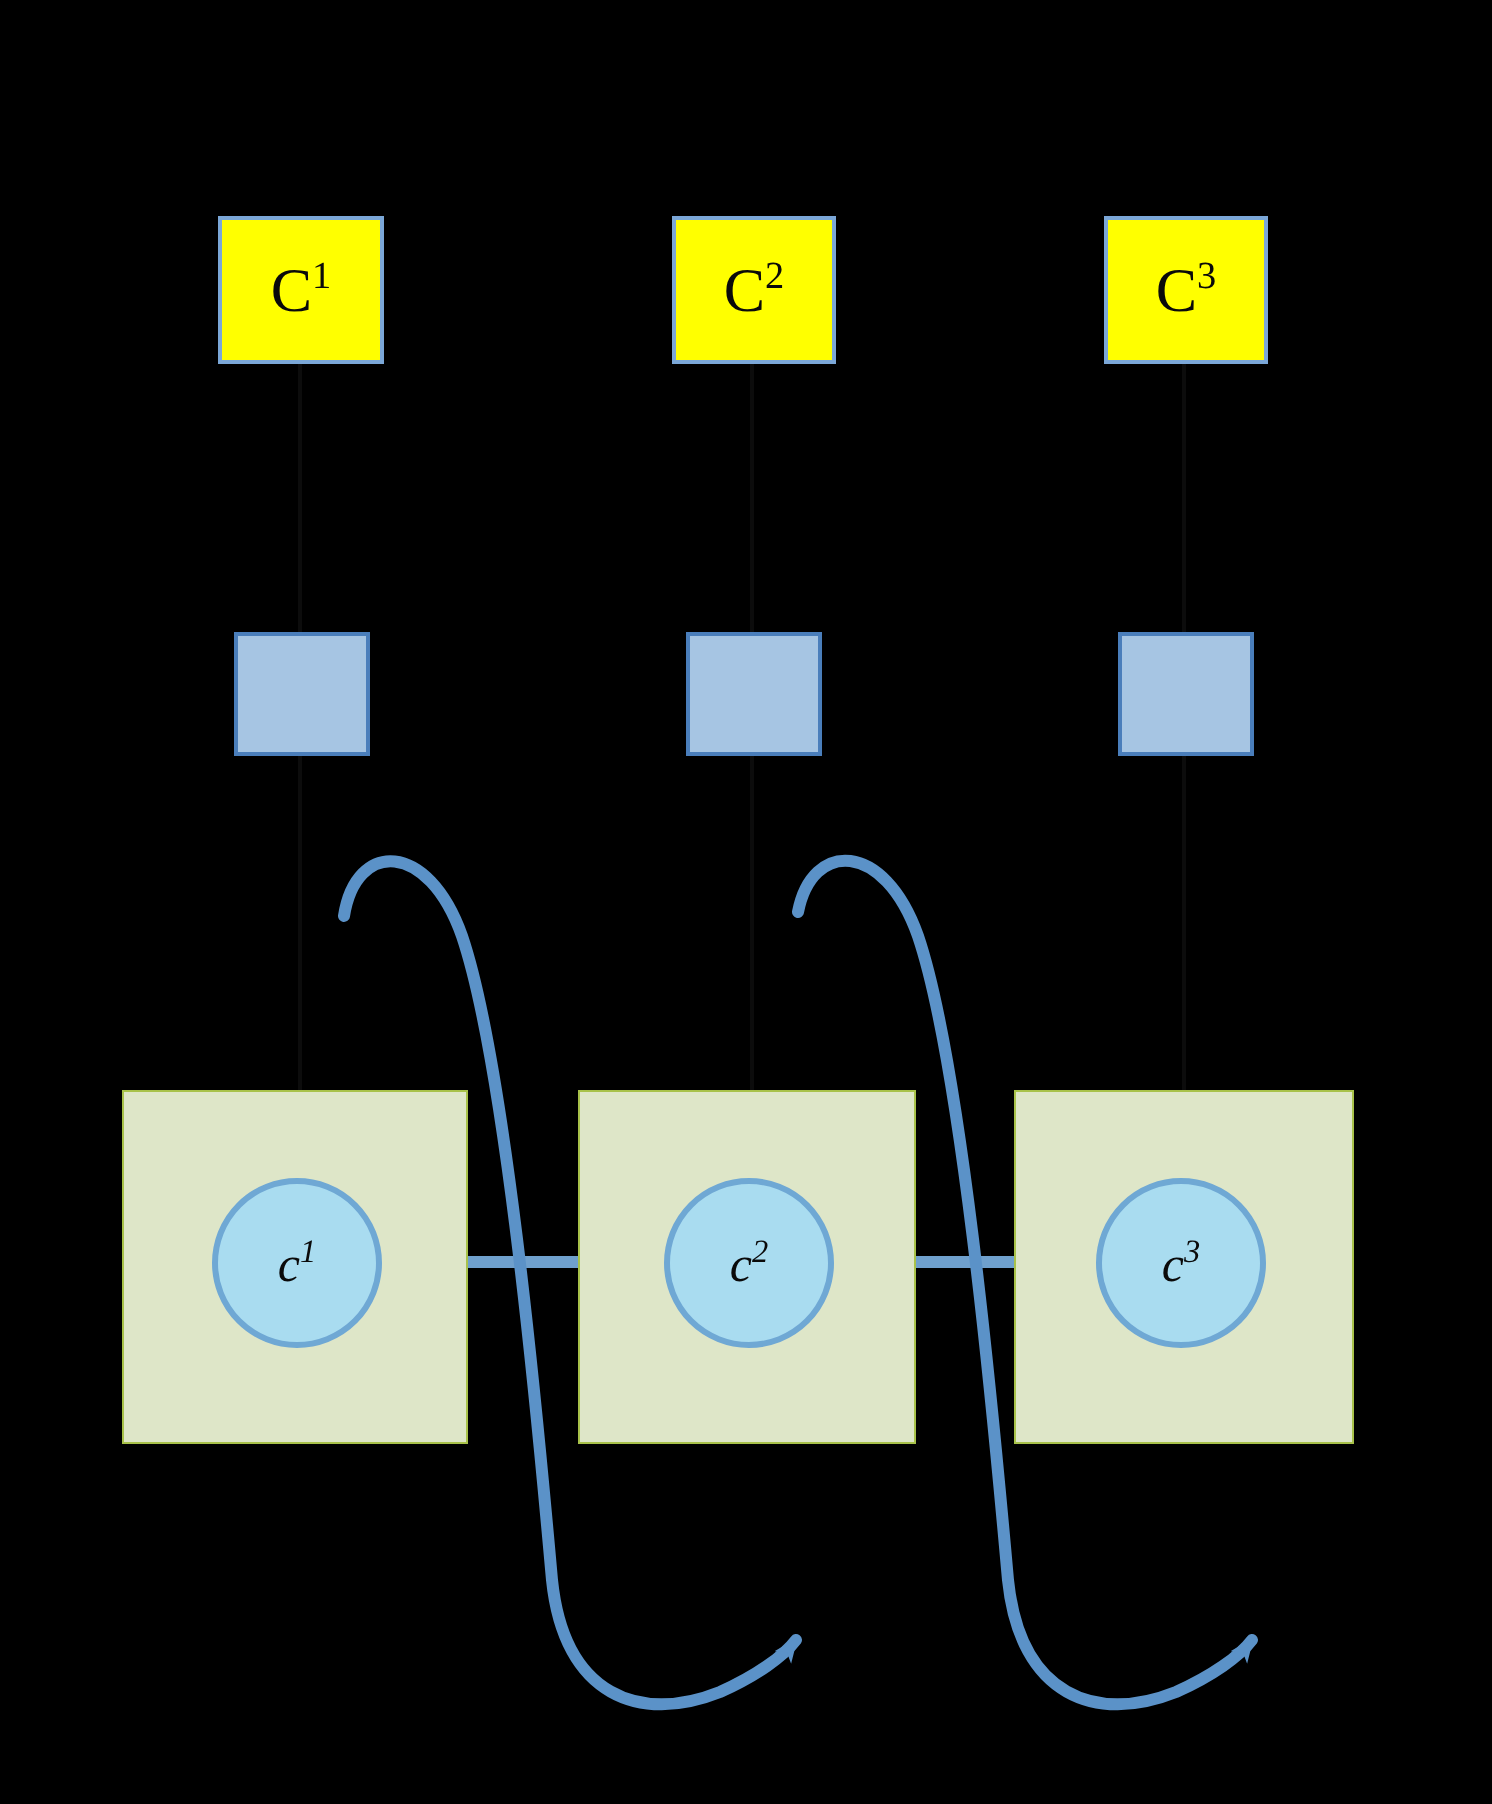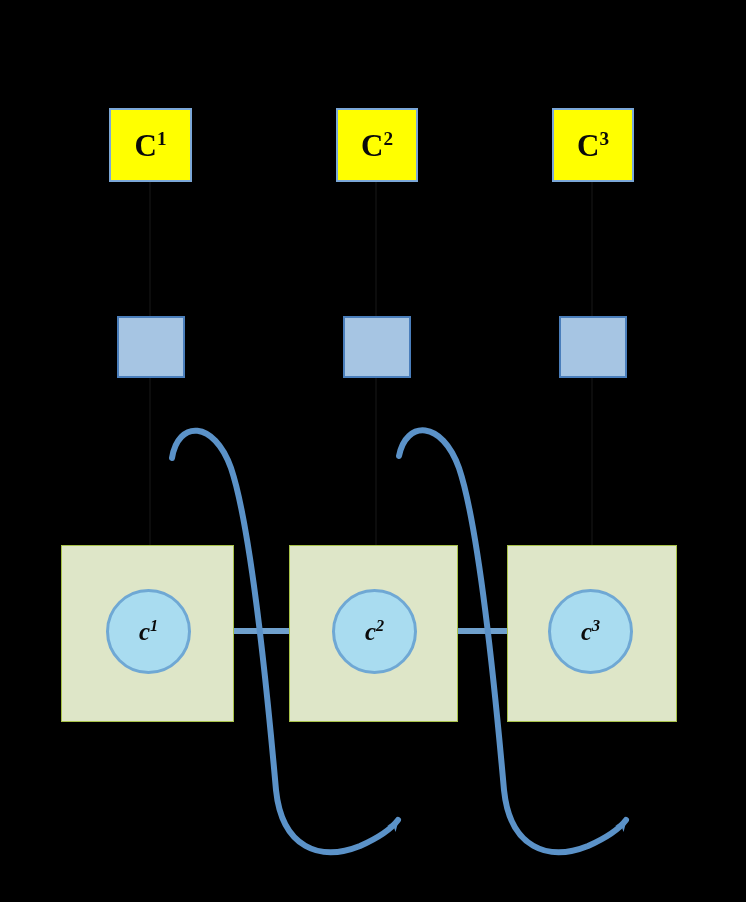--- a/index.html
+++ b/index.html
@@ -2,21 +2,20 @@
 <html><head>
 <meta charset="utf-8">
 <style>
   html,body{margin:0;padding:0;background:#000;}
   #stage{
     position:relative;
     width:746px;height:902px;
     background:#000000;
     overflow:hidden;
     font-family:"Liberation Sans", sans-serif;
-    font-weight:bold;
   }
   #stage svg{position:absolute;left:0;top:0;width:746px;height:902px;}
 
   .out-box{
     position:absolute;
     background:#FFFF00;
     border:2px solid #7BA7D7;
     box-sizing:border-box;
     display:flex;align-items:center;justify-content:center;
   }

